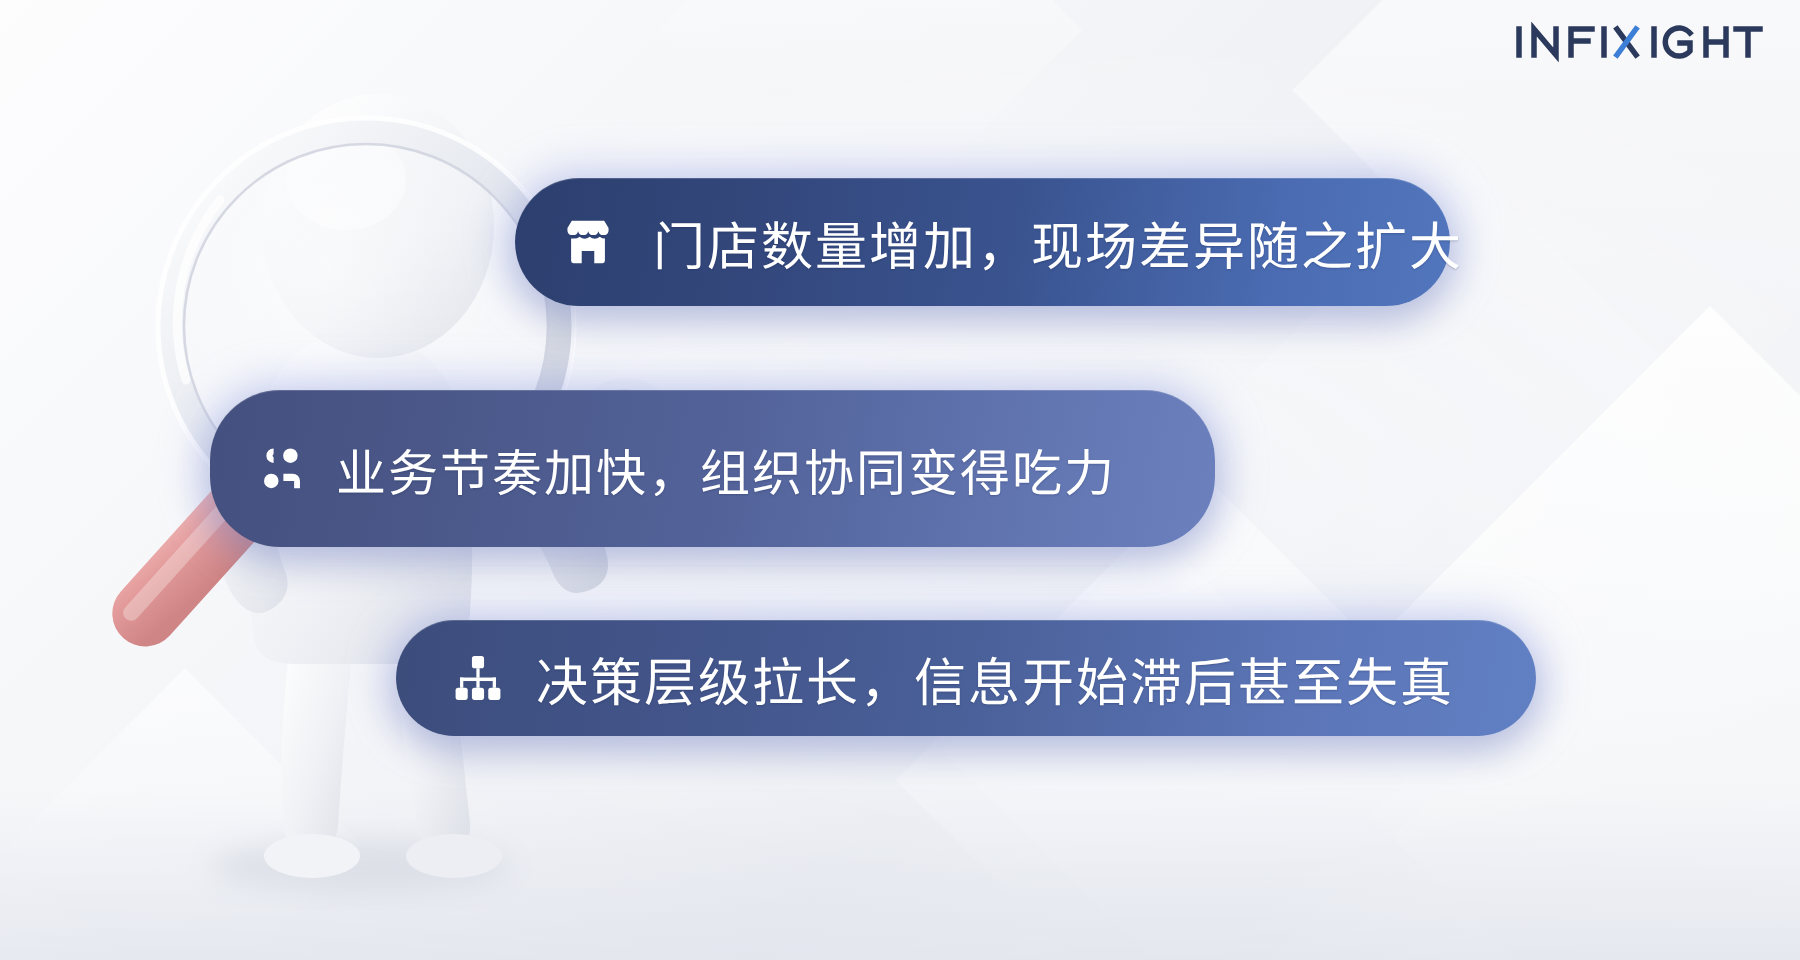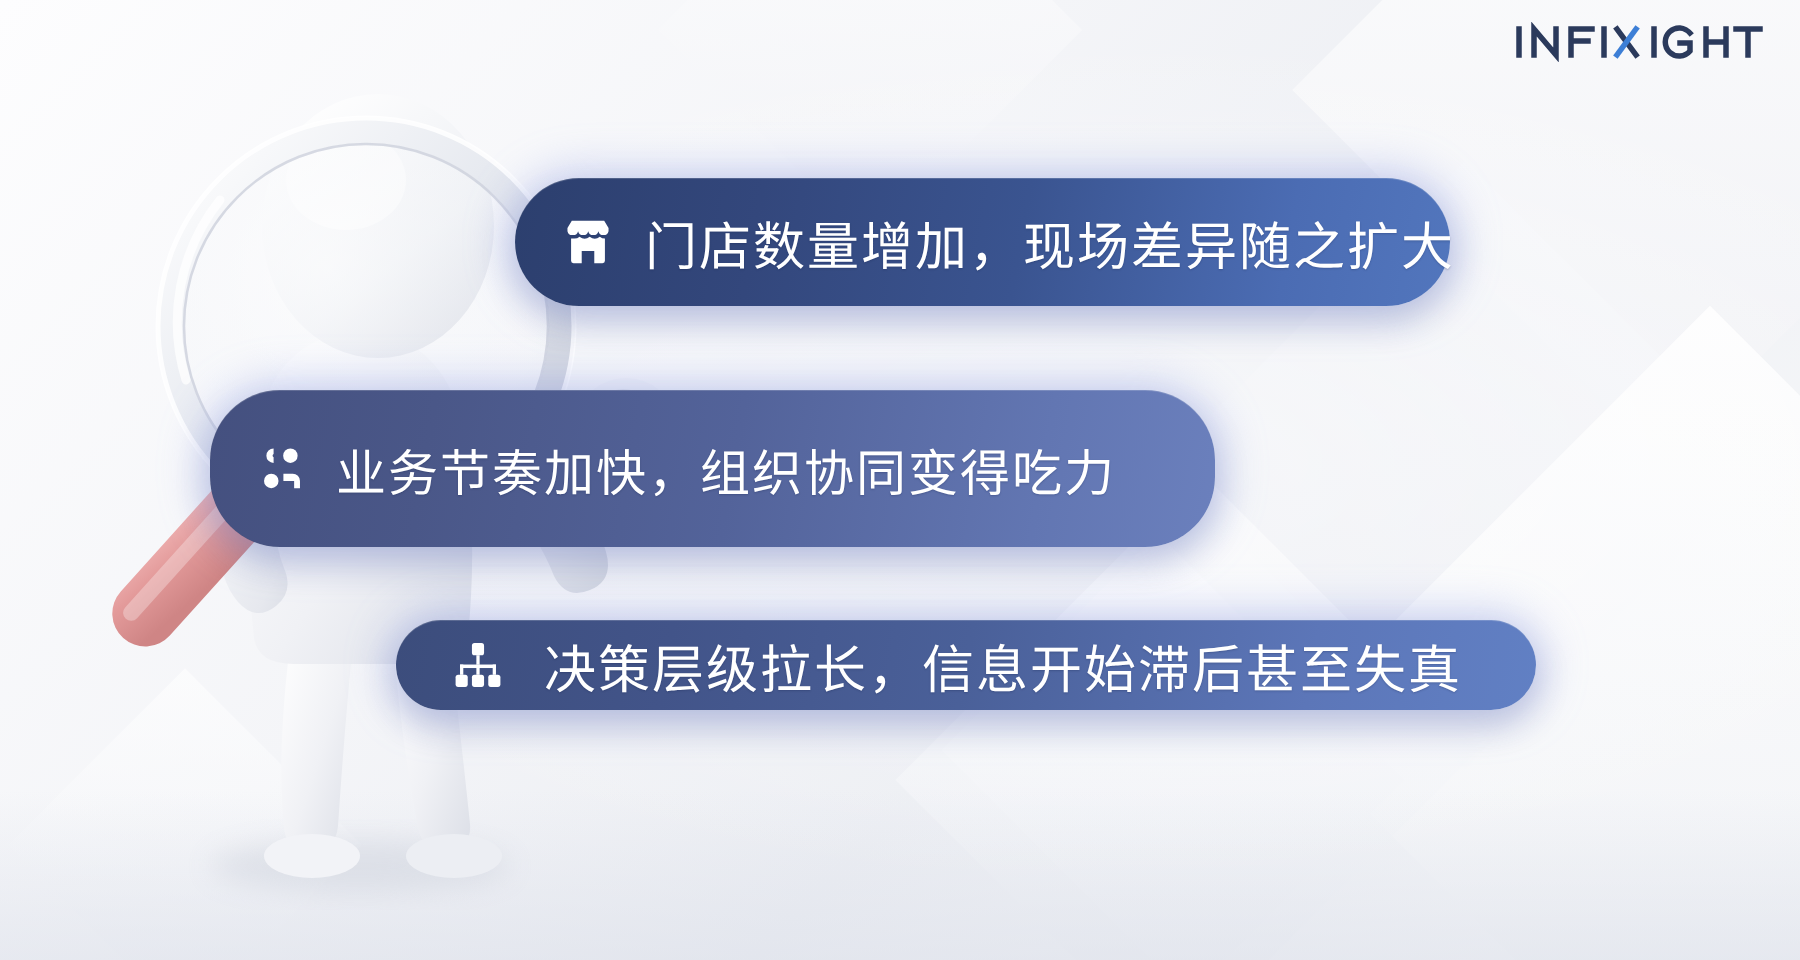--- a/index.html
+++ b/index.html
@@ -104,42 +104,41 @@
 
   
   #pill-1 {
     left: 515px;
     top: 178px;
     width: 935px;
     height: 128px;
     padding-left: 44px;
     background: linear-gradient(100deg, #2c3f6e 0%, #33477c 26%, #3a5490 54%, #4b6cb3 82%, #5276bd 100%);
   }
-  #pill-1 .pill-text { font-size: 52px; margin-left: 28px; }
+  #pill-1 .pill-text { font-size: 52px; margin-left: 36px; }
 
   
   #pill-2 {
     left: 210px;
     top: 390px;
     width: 1005px;
     height: 157px;
     padding-left: 44px;
     background: linear-gradient(100deg, #44507f 0%, #4a5788 22%, #53639a 52%, #6276b2 82%, #6b80bd 100%);
   }
   #pill-2 .pill-text { font-size: 50px; margin-left: 26px; }
 
   
   #pill-3 {
     left: 396px;
     top: 620px;
     width: 1140px;
-    height: 90px;
+    height: 116px;
     padding-left: 54px;
     background: linear-gradient(100deg, #3c4d7c 0%, #425489 24%, #4a6099 50%, #5c76b8 80%, #6180c4 100%);
-    gap: 8px;
   }
   #pill-3 .pill-text { font-size: 52px; margin-left: 30px; }
 </style>
 </head>
 <body>
 
 <div class="slide">
 
   <div class="bg-facets">
     <div class="facet f1"></div>

